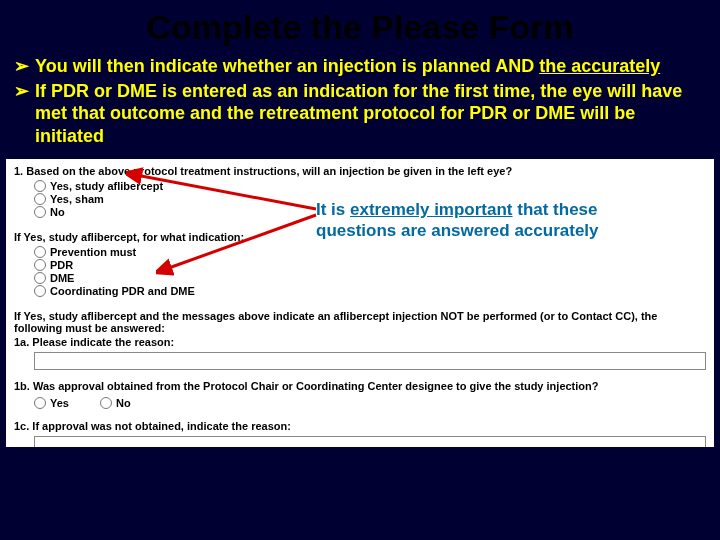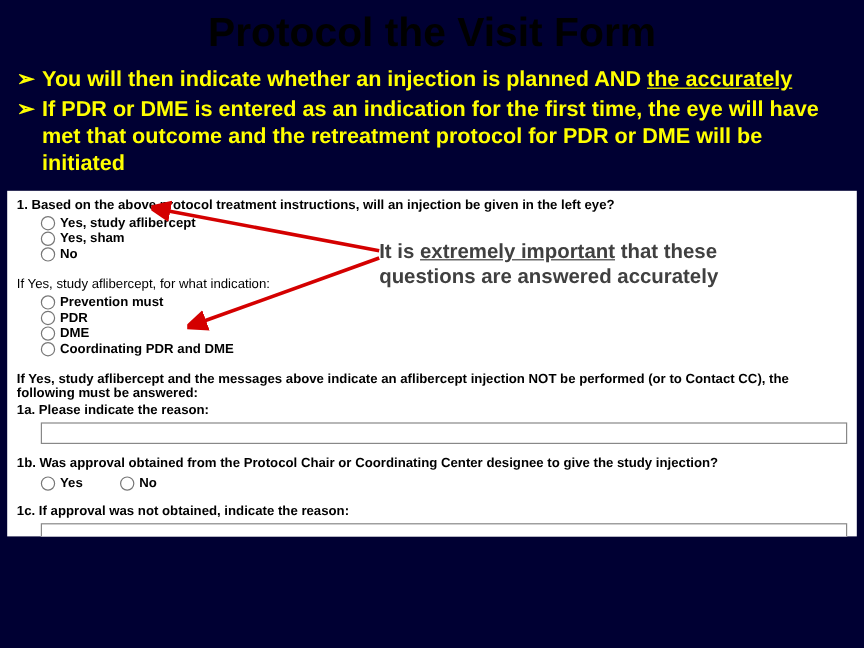--- a/index.html
+++ b/index.html
@@ -45,40 +45,40 @@
     font-size:11px;
     overflow:hidden;
   }
   .q{font-weight:bold;padding:6px 8px 2px 8px;font-size:11px;}
   .opts{padding:0 0 4px 28px;font-size:11px;}
   .opt{display:flex;align-items:flex-end;margin:1px 0;font-weight:bold;}
   .opt .radio{
     width:10px;height:10px;border:1px solid #777;border-radius:50%;
     margin-right:4px;flex:0 0 auto;
   }
-  .subhead{font-weight:normal;padding:8px 8px 2px 8px;font-size:11px;}
+  .subhead{font-weight:bold;padding:8px 8px 2px 8px;font-size:11px;}
   .inputline{
     margin:2px 8px 4px 28px;
     height:16px;border:1px solid #888;background:#fff;
   }
   .inline-opts{display:flex;gap:31px;padding:2px 0 4px 28px;font-size:11px;}
   .callout{
     position:absolute;left:310px;top:40px;
-    font-size:17px;font-weight:bold;color:#404040;
+    font-size:17px;font-weight:bold;color:#0369a1;
     line-height:1.25;width:320px;
   }
   .callout u{text-decoration:underline;}
   
   .arrow-svg{position:absolute;pointer-events:none;}
 </style>
 </head>
 <body>
 
 <div class="title">
-  <span>Protocol the Visit Form</span>
+  <span>Complete the Please Form</span>
 </div>
 
 <div class="bullets">
   <div class="bullet">
     <span class="arrow">➢</span>
     <span class="txt">
       <span>You will then indicate whether an injection is planned AND </span><u>the accurately</u><span></span>
     </span>
   </div>
   <div class="bullet">

